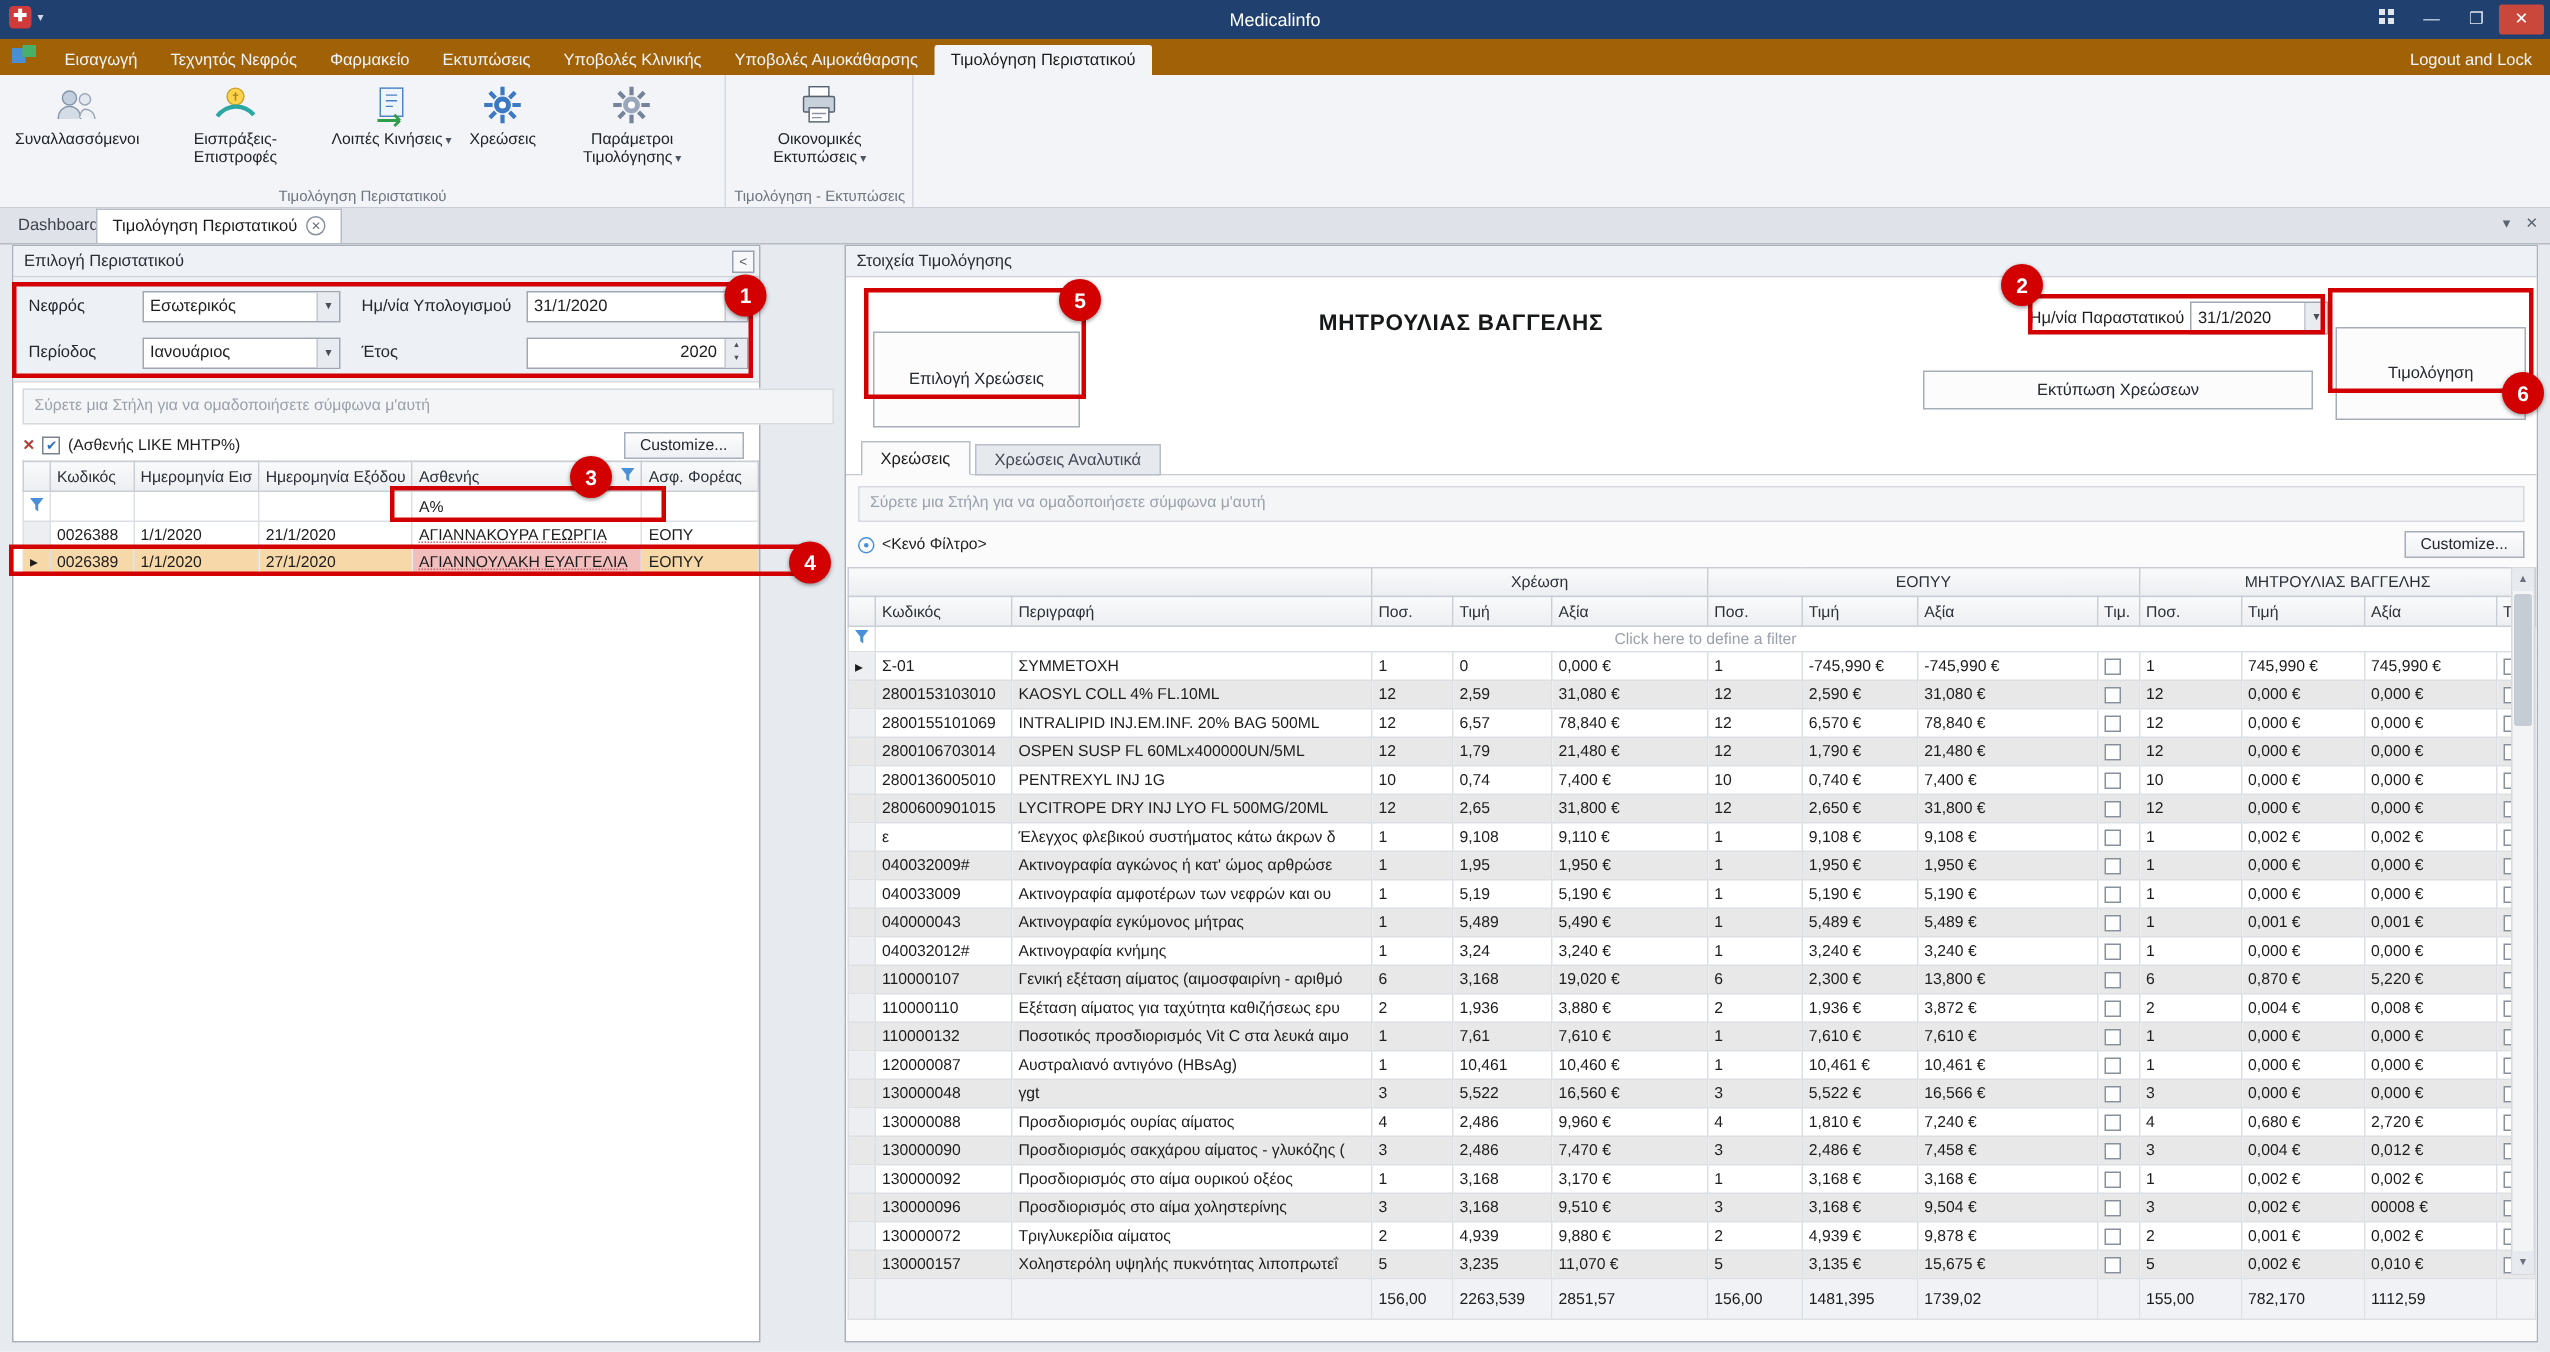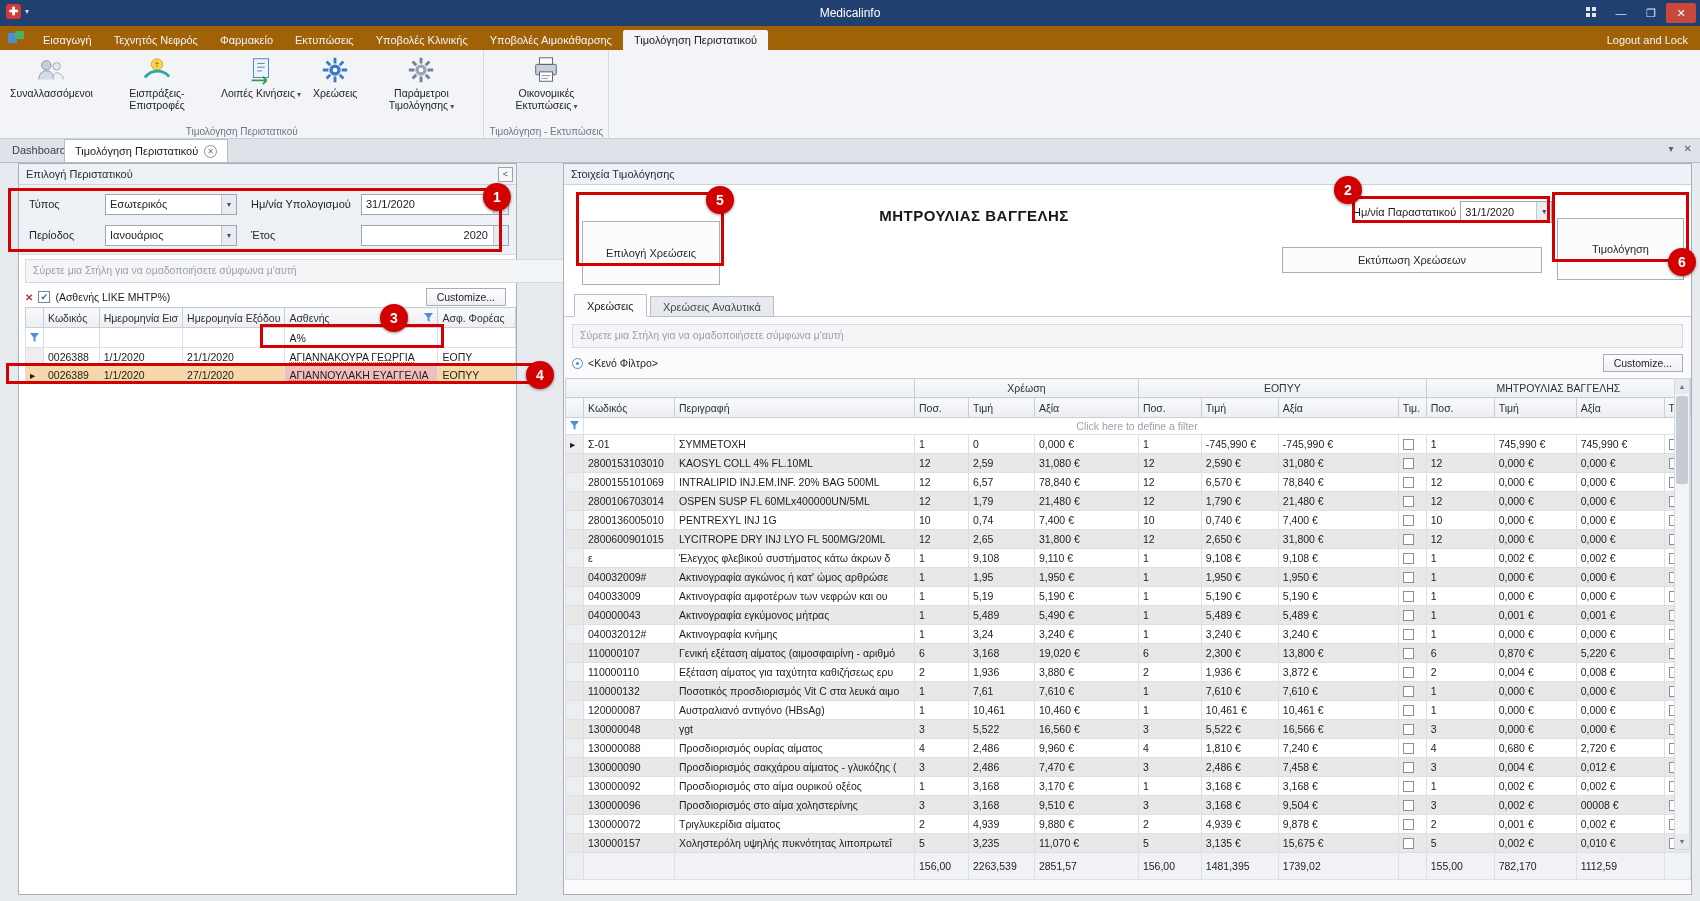--- a/index.html
+++ b/index.html
@@ -41,21 +41,21 @@
 .docstrip{position:absolute;left:0;top:139px;right:0;height:24px;background:#dfe3e9;border-bottom:1px solid #b7bdc7}
 .dtab{position:absolute;bottom:0;height:23px;line-height:22px;padding:0 10px;font-size:11px;color:#3c424c}
 .dtab.active{background:#fff;border:1px solid #b7bdc7;border-bottom:none;color:#1b1b1b}
 .tab-close{display:inline-block;width:13px;height:13px;border:1px solid #8b929e;border-radius:50%;font-size:8px;line-height:11px;text-align:center;color:#6c727c;margin-left:6px;vertical-align:1px}
 .strip-icons{position:absolute;right:8px;top:4px;color:#5b626c;font-size:10px;display:flex;gap:10px}
 
 
 .panel{position:absolute;top:163px;height:732px;background:#fff;border:1px solid #a9b0ba}
 .panel-header{position:absolute;left:0;top:0;right:0;height:21px;background:#eef1f5;border-bottom:1px solid #ccd1d9;line-height:20px;padding-left:7px;color:#2a2e35}
 .collapse-btn{position:absolute;right:3px;top:3px;width:15px;height:15px;border:1px solid #9aa2ad;background:#f7f8fa;font-size:9px;line-height:13px;text-align:center;color:#4d545e}
-#left-panel{left:18px;width:499px}
+#left-panel{left:8px;width:499px}
 #right-panel{left:563px;width:1129px}
 
 
 .form-area{position:absolute;left:0;top:21px;right:0;height:70px;background:#edf0f4;border-bottom:1px solid #d9dde3}
 .flabel{position:absolute;font-size:11px;color:#23272e;white-space:nowrap}
 .combo{position:absolute;height:21px;border:1px solid #9fa7b3;background:#fff}
 .combo .val{position:absolute;left:4px;top:3px;right:18px;white-space:nowrap;overflow:hidden}
 .combo .cbtn{position:absolute;right:0;top:0;bottom:0;width:15px;background:#e8ebef;border-left:1px solid #c4cad2;text-align:center;font-size:7px;line-height:19px;color:#49505a}
 .spin .val{text-align:right;right:20px}
 .spin .arrows{position:absolute;right:0;top:0;bottom:0;width:15px;background:#e8ebef;border-left:1px solid #c4cad2;font-size:5px;color:#49505a;text-align:center;line-height:9px}
@@ -254,21 +254,21 @@
     </span>
   </div>
 
   <div class="panel" id="left-panel">
     <div class="panel-header">
       <span>Επιλογή Περιστατικού</span>
       <span class="collapse-btn">&lt;</span>
     </div>
 
     <div class="form-area">
-      <span class="flabel" style="left:10px;top:13px">Τύπος</span>
+      <span class="flabel" style="left:10px;top:13px">Νεφρός</span>
       <span class="combo" style="left:86px;top:9px;width:132px">
         <span class="val">Εσωτερικός</span>
         <span class="cbtn">▼</span>
       </span>
       <span class="flabel" style="left:232px;top:13px">Ημ/νία Υπολογισμού</span>
       <span class="combo" style="left:342px;top:9px;width:148px">
         <span class="val">31/1/2020</span>
         <span class="cbtn">▼</span>
       </span>
       <span class="flabel" style="left:10px;top:44px">Περίοδος</span>

